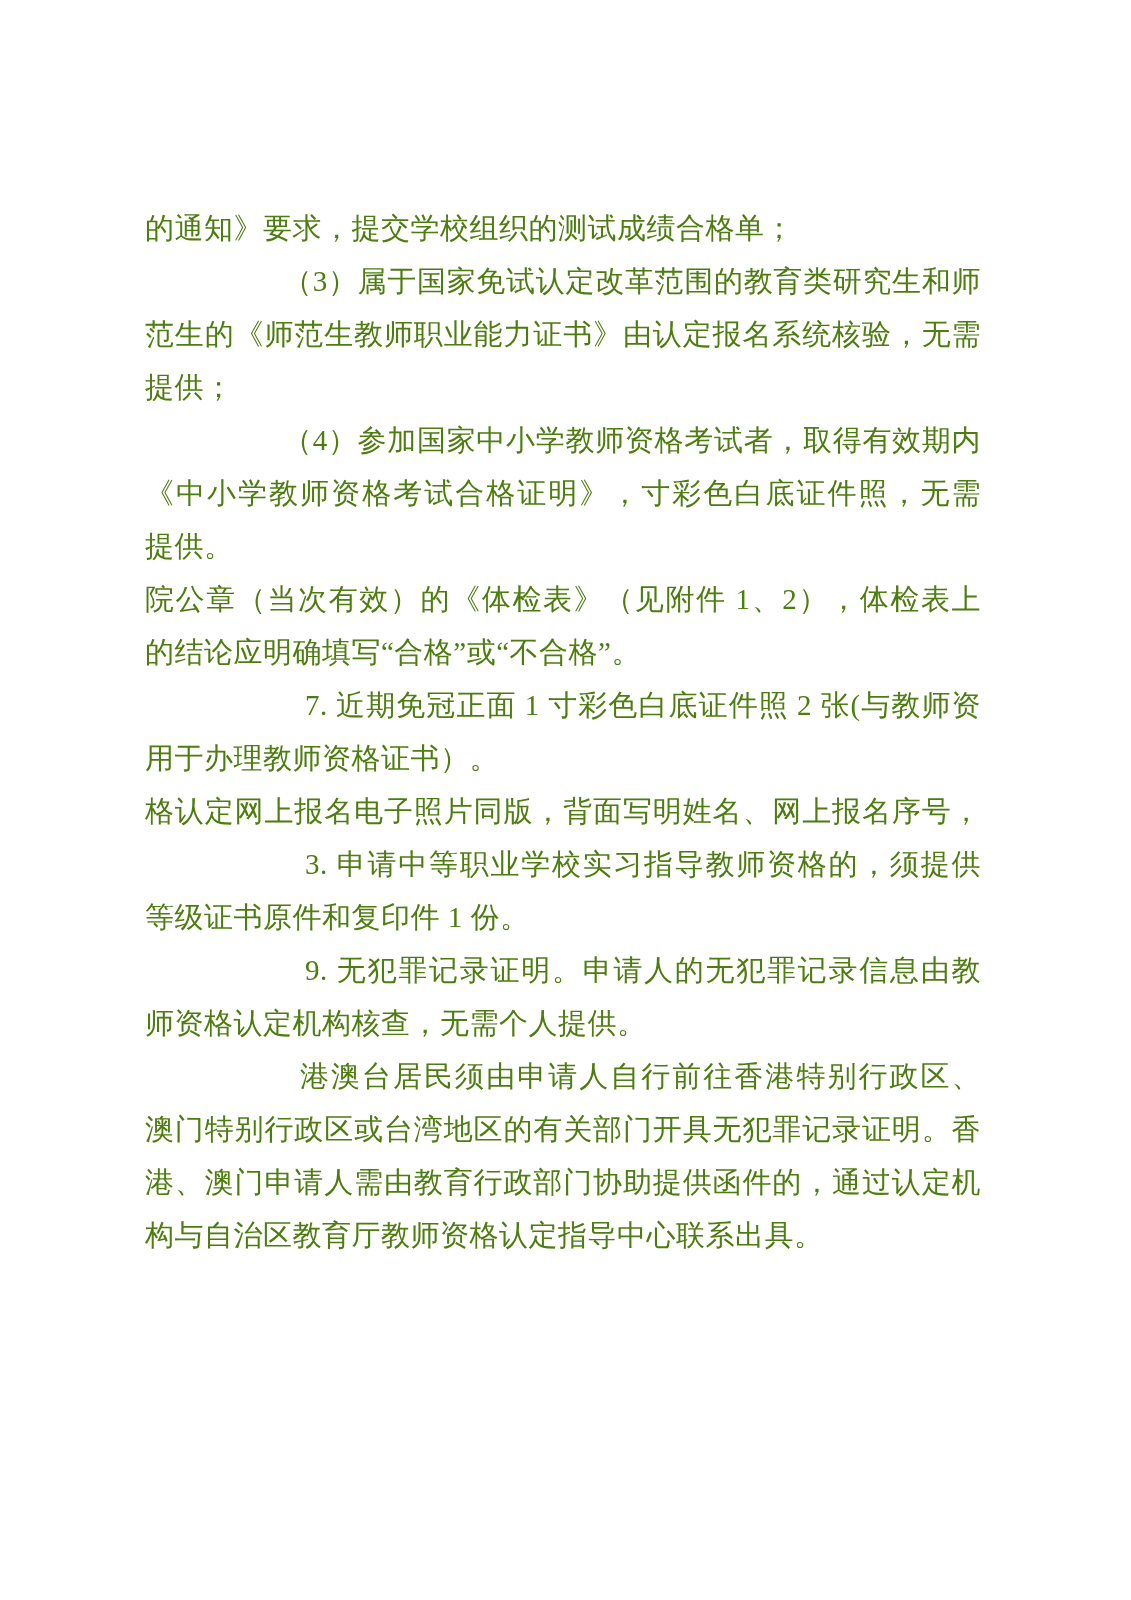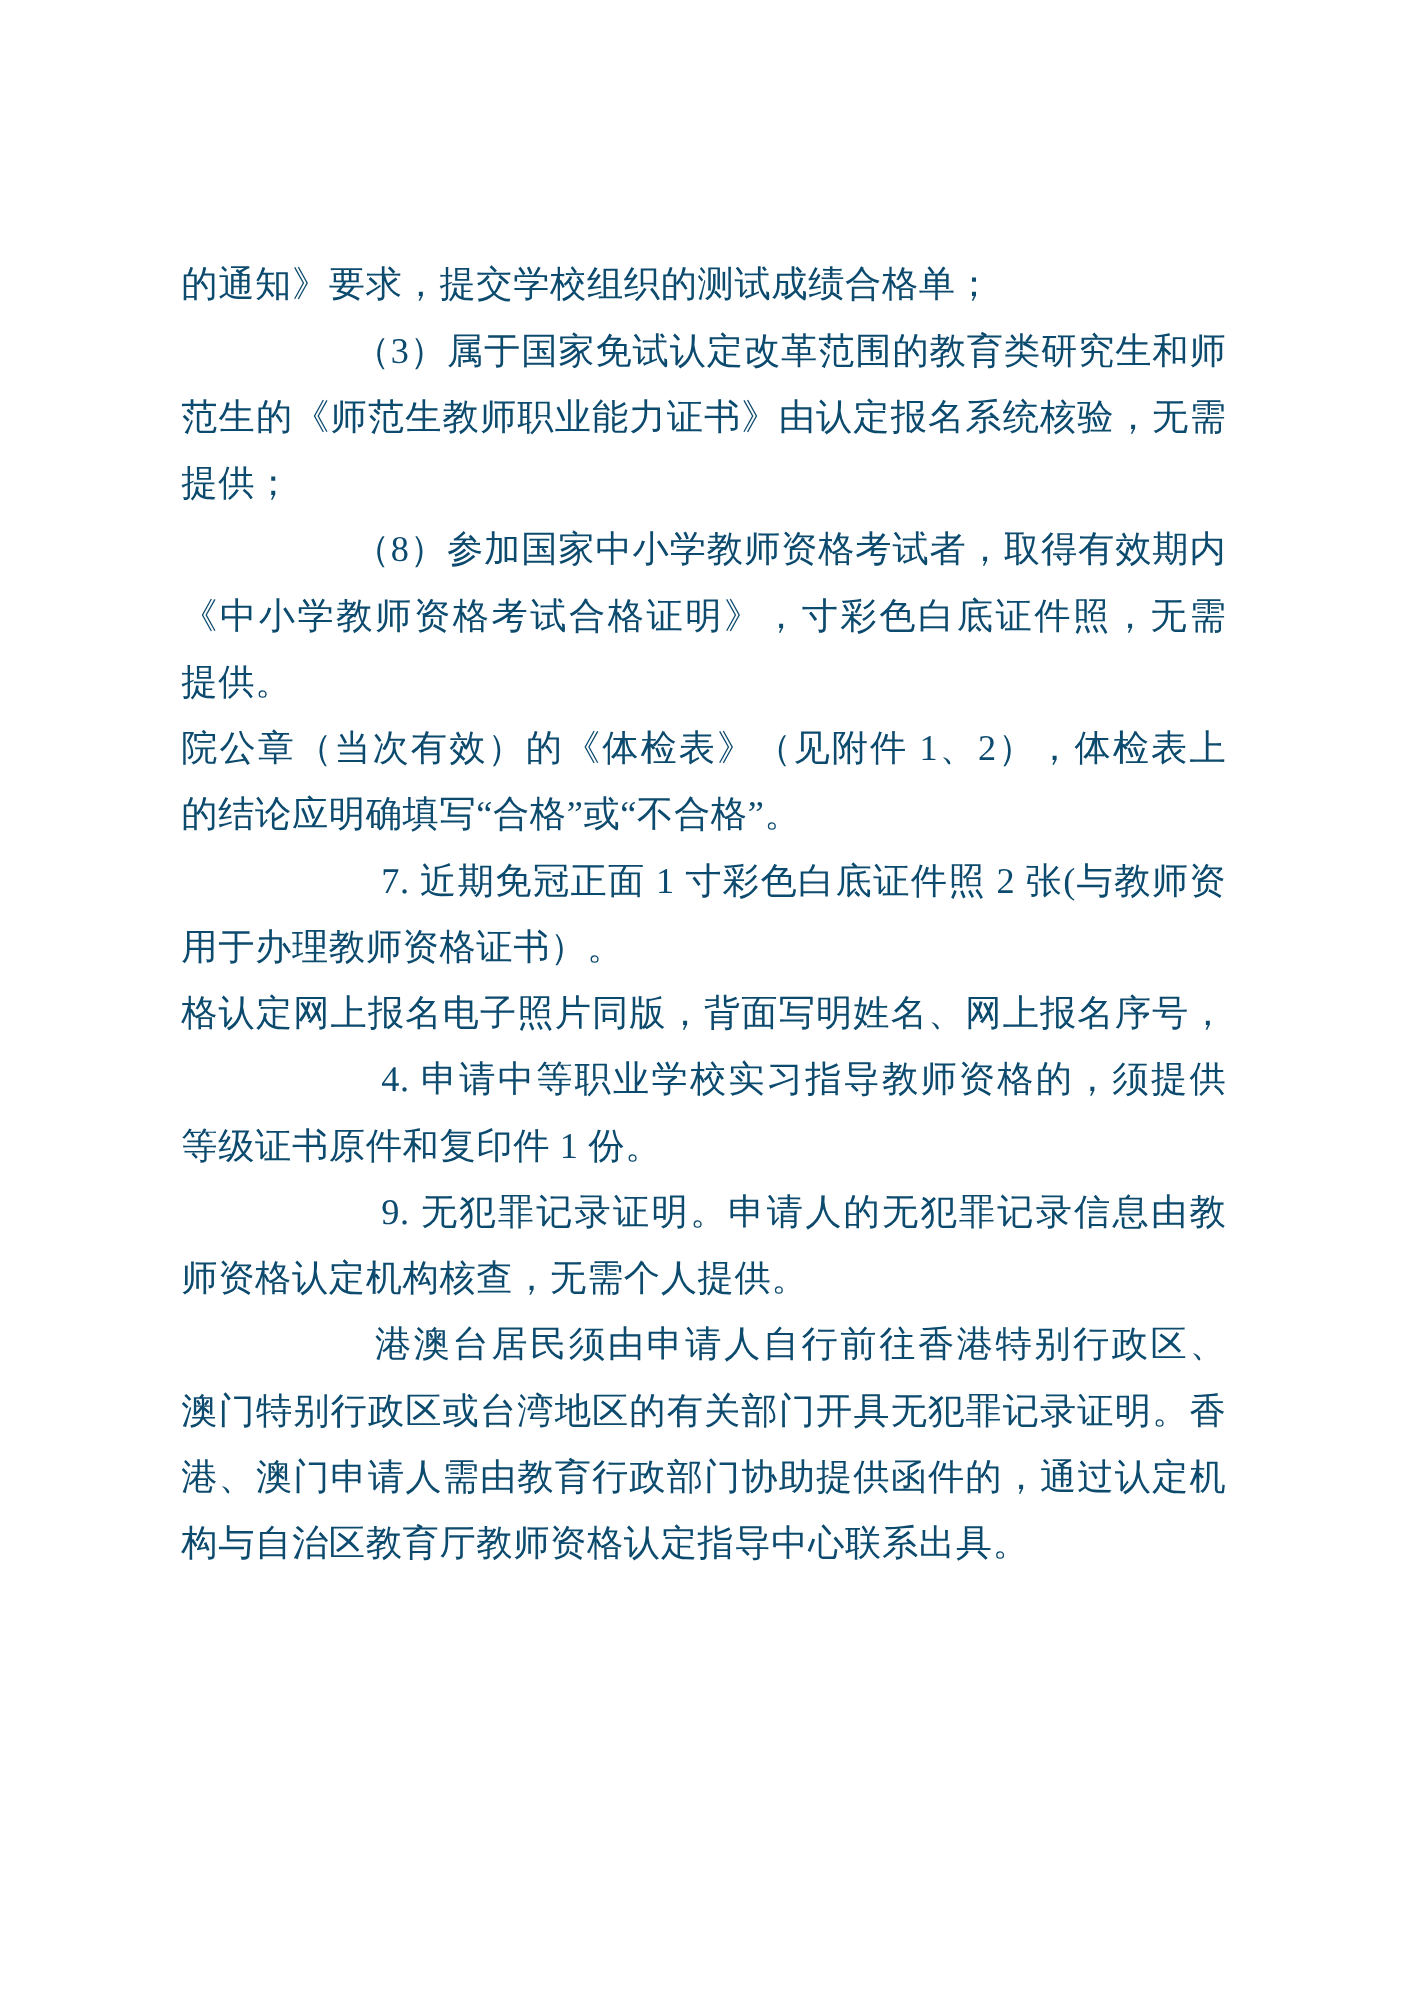--- a/index.html
+++ b/index.html
@@ -18,21 +18,21 @@
   .textblock {
     position: absolute;
     left: 145px;
     top: 202px;
     width: 836px;
   }
   .line {
     font-size: 29px;
     line-height: 53px;
     height: 53px;
-    color: #0c4a6e;
+    color: #4d7c0f;
     text-align: left;
     white-space: normal;
     overflow: visible;
     letter-spacing: 0.5px;
   }
   .line.full {
     text-align: justify;
     text-align-last: justify;
     -moz-text-align-last: justify;
     text-justify: inter-character;
@@ -40,29 +40,29 @@
 </style>
 </head>
 <body>
 
 <div class="page">
   <div class="textblock" id="textblock" style="color: rgb(33, 33, 33);">
       <div class="line">的通知》要求，提交学校组织的测试成绩合格单；</div>
       <div class="line full" style="padding-left: 138px;">（3）属于国家免试认定改革范围的教育类研究生和师</div>
       <div class="line full">范生的《师范生教师职业能力证书》由认定报名系统核验，无需</div>
       <div class="line">提供；</div>
-      <div class="line full" style="padding-left: 138px;">（8）参加国家中小学教师资格考试者，取得有效期内</div>
+      <div class="line full" style="padding-left: 138px;">（4）参加国家中小学教师资格考试者，取得有效期内</div>
       <div class="line full">《中小学教师资格考试合格证明》，寸彩色白底证件照，无需</div>
       <div class="line">提供。</div>
       <div class="line full">院公章（当次有效）的《体检表》（见附件 1、2），体检表上</div>
       <div class="line">的结论应明确填写“合格”或“不合格”。</div>
       <div class="line full" style="padding-left: 160px;">7. 近期免冠正面 1 寸彩色白底证件照 2 张(与教师资</div>
       <div class="line">用于办理教师资格证书）。</div>
       <div class="line full">格认定网上报名电子照片同版，背面写明姓名、网上报名序号，</div>
-      <div class="line full" style="padding-left: 160px;">4. 申请中等职业学校实习指导教师资格的，须提供</div>
+      <div class="line full" style="padding-left: 160px;">3. 申请中等职业学校实习指导教师资格的，须提供</div>
       <div class="line">等级证书原件和复印件 1 份。</div>
       <div class="line full" style="padding-left: 160px;">9. 无犯罪记录证明。申请人的无犯罪记录信息由教</div>
       <div class="line">师资格认定机构核查，无需个人提供。</div>
       <div class="line full" style="padding-left: 155px;">港澳台居民须由申请人自行前往香港特别行政区、</div>
       <div class="line full">澳门特别行政区或台湾地区的有关部门开具无犯罪记录证明。香</div>
       <div class="line full">港、澳门申请人需由教育行政部门协助提供函件的，通过认定机</div>
       <div class="line">构与自治区教育厅教师资格认定指导中心联系出具。</div>
     </div>
 </div>
 

